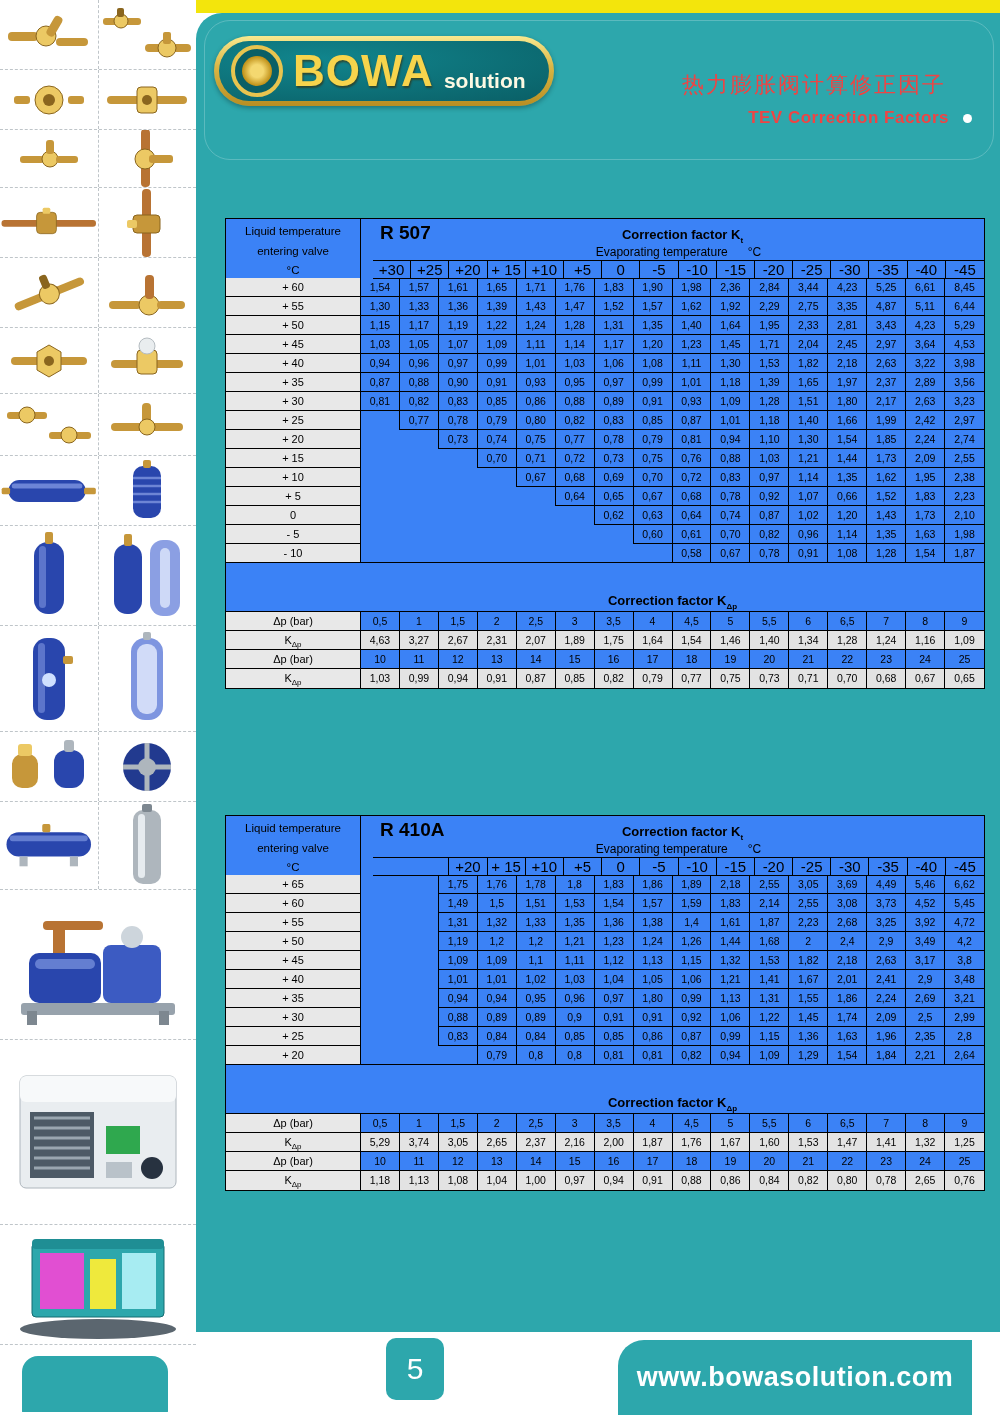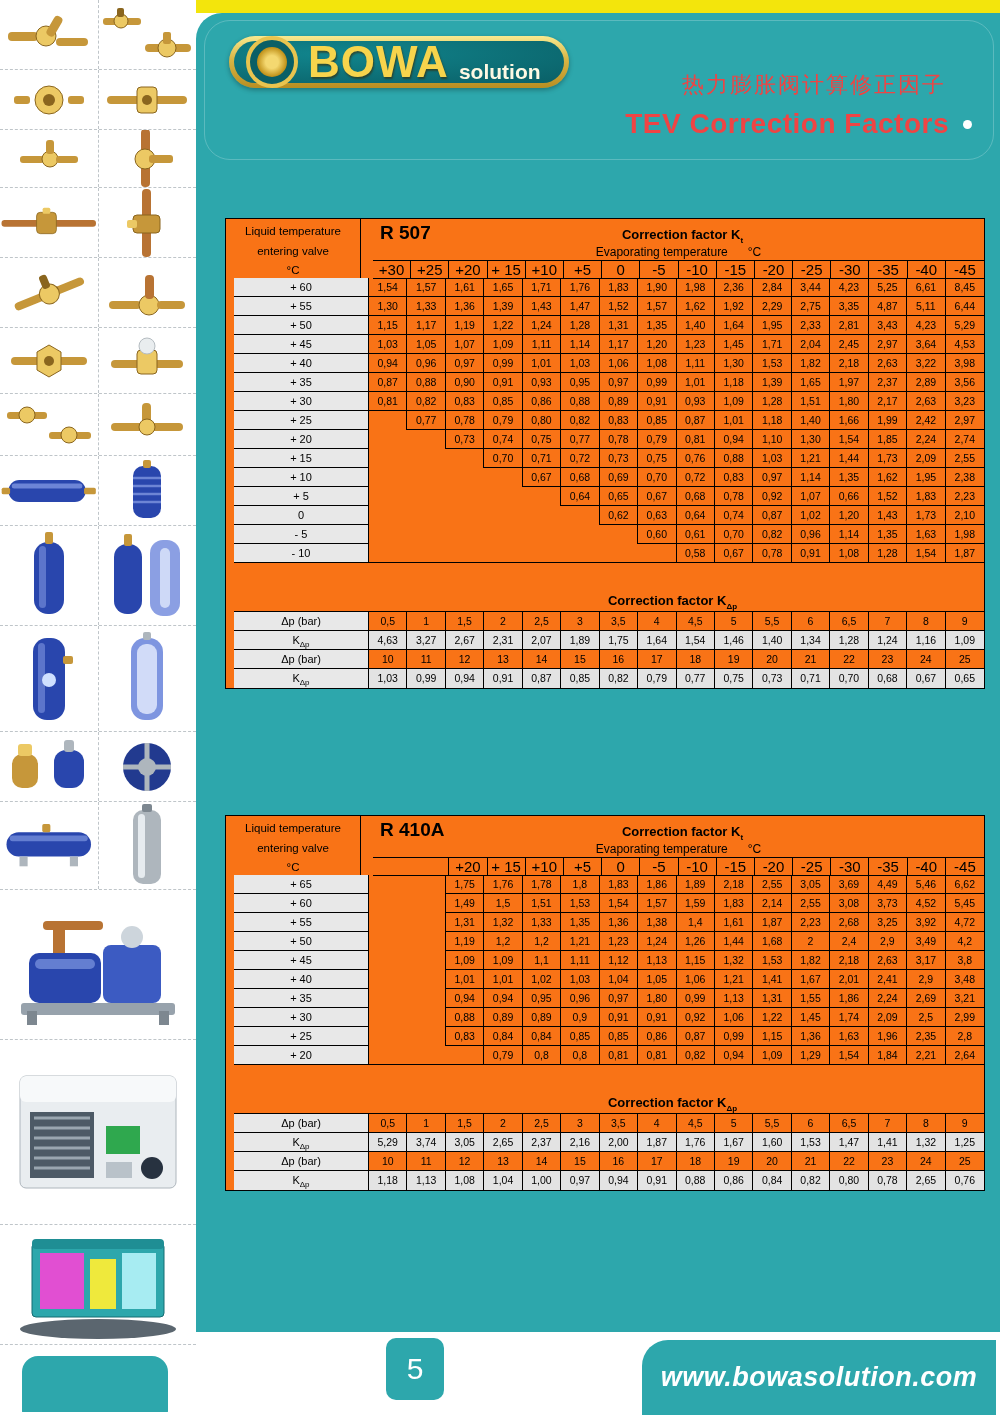--- a/index.html
+++ b/index.html
@@ -14,43 +14,43 @@
   .sb-cell + .sb-cell{border-left:1px dashed #bfc5c9;}
 
   
   .yellow-bar{position:absolute;left:196px;top:0;width:804px;height:13px;background:#f3e50c;z-index:1;}
   .main-teal{position:absolute;left:196px;top:13px;width:804px;height:1319px;background:#2da7ac;
              border-top-left-radius:26px;z-index:0;}
   .header-card{position:absolute;left:204px;top:20px;width:788px;height:138px;border-radius:26px;
                border:1px solid rgba(255,255,255,0.22);z-index:1;}
 
   
-  .logo{position:absolute;left:229px;top:36px;width:340px;height:52px;border-radius:40px;z-index:3;
+  .logo{position:absolute;left:214px;top:36px;width:340px;height:70px;border-radius:40px;z-index:3;
         background:linear-gradient(180deg,#f9e98f 0%,#d9b544 45%,#b88e22 100%);
         box-shadow:0 2px 5px rgba(0,0,0,0.3);padding:5px;box-sizing:border-box;}
   .logo-inner{width:100%;height:100%;border-radius:34px;
         background:radial-gradient(ellipse at 30% 30%,#11858d,#0a5f66);
         display:flex;align-items:center;padding-left:12px;box-sizing:border-box;}
   .emblem{width:44px;height:44px;border-radius:50%;background:#0a5f66;border:4px solid #e8c44f;
         position:relative;flex:0 0 auto;}
   .emblem::after{content:"";position:absolute;inset:7px;border-radius:50%;
         background:radial-gradient(circle,#f4d870 30%,#b8860b 75%);}
   .brand{font-size:44px;font-weight:bold;color:#f7d44c;letter-spacing:1px;margin-left:10px;
         text-shadow:1px 2px 2px rgba(60,40,0,0.6);line-height:1;}
   .brand-sub{font-size:21px;font-weight:bold;color:#fdf9e3;margin-left:10px;margin-top:20px;}
 
   
   .titles{position:absolute;left:560px;top:70px;width:420px;text-align:right;color:#ef4444;z-index:3;}
   .title-cn{font-size:22px;letter-spacing:2px;padding-right:34px;}
   .title-en-row{margin-top:8px;display:flex;justify-content:flex-end;align-items:center;padding-right:8px;}
-  .title-en{font-size:28px;font-weight:bold;letter-spacing:0.5px;}
+  .title-en{font-size:17px;font-weight:bold;letter-spacing:0.5px;}
   .dot{width:9px;height:9px;border-radius:50%;background:#ffffff;margin-left:14px;}
 
   
-  .tablebox{position:absolute;width:760px;background:#f97316;border:1.5px solid #000;
+  .tablebox{position:absolute;width:760px;background:#3b82f6;border:1.5px solid #000;
             box-sizing:border-box;color:#000;z-index:3;}
   .t1{left:225px;top:218px;}
   .t2{left:225px;top:815px;}
 
   .thead{display:flex;height:59px;}
   .thead-label{width:135px;box-sizing:border-box;border-right:1px solid #000;
                display:flex;flex-direction:column;justify-content:space-between;
                padding:6px 2px 2px;font-size:11.5px;text-align:center;}
   .thead-main{flex:1;display:flex;flex-direction:column;min-width:0;margin-left:12px;}
   .thead-r1{position:relative;height:26px;}
@@ -58,42 +58,42 @@
   .kt-title{position:absolute;left:8px;right:0;top:8px;text-align:center;font-size:13px;font-weight:bold;}
   .thead-r2{height:15px;text-align:center;font-size:12px;}
   .evap-unit{margin-left:20px;}
   sub{font-size:8px;}
 
   .colheads{display:grid;grid-template-columns:repeat(16,1fr);border-top:1px solid #000;height:18px;box-sizing:border-box;}
   .ch{border-right:1px solid #000;border-bottom:1px solid #000;font-size:15px;
       display:flex;align-items:center;justify-content:center;box-sizing:border-box;}
   .ch.lastcol{border-right:none;}
 
-  .tgrid,.kdpgrid{display:grid;grid-template-columns:135px repeat(16,1fr);margin-left:8px;}
+  .tgrid,.kdpgrid{display:grid;grid-template-columns:135px repeat(16,1fr);}
   .kdpgrid{border-top:1px solid #000;}
   .rl,.kl{background:#e8e8e8;border-right:1px solid #000;border-bottom:1px solid #000;
       font-size:11px;height:19px;line-height:18px;text-align:center;box-sizing:border-box;}
   .dc{border-right:1px solid #000;border-bottom:1px solid #000;font-size:10.5px;
       height:19px;line-height:18px;text-align:center;box-sizing:border-box;white-space:nowrap;}
   .dc.lastcol{border-right:none;}
   .dc.spacer{border-bottom:none;}
   .dc.spacer.closebottom{border-bottom:1px solid #000;}
   .dc.shaded{background:#e3e3e3;}
   .endrow{border-bottom:none !important;}
   .tgap{height:26px;}
   .kdp-title{height:22px;box-sizing:border-box;padding-top:4px;padding-left:135px;
       text-align:center;font-size:13px;font-weight:bold;}
 
   
   .bottom-white{position:absolute;left:196px;top:1332px;width:804px;height:83px;background:#ffffff;z-index:2;}
   .pageno{position:absolute;left:386px;top:1338px;width:58px;height:62px;background:#2da7ac;
       border-radius:10px;display:flex;align-items:center;justify-content:center;z-index:4;}
   .pageno span{color:#ffffff;font-size:30px;}
-  .urlbar{position:absolute;left:642px;top:1340px;width:354px;height:75px;background:#2da7ac;
-      border-top-left-radius:26px;display:flex;align-items:center;justify-content:center;z-index:4;font-style:italic;}
+  .urlbar{position:absolute;left:618px;top:1340px;width:354px;height:75px;background:#2da7ac;
+      border-top-left-radius:26px;display:flex;align-items:center;justify-content:center;z-index:4;}
   .urlbar span{color:#ffffff;font-size:27px;font-weight:bold;letter-spacing:0.5px;}
 </style>
 </head>
 <body>
 
 <div class="main-teal"></div>
 <div class="yellow-bar"></div>
 <div class="header-card"></div>
 
 <aside class="sidebar" id="sidebar">

